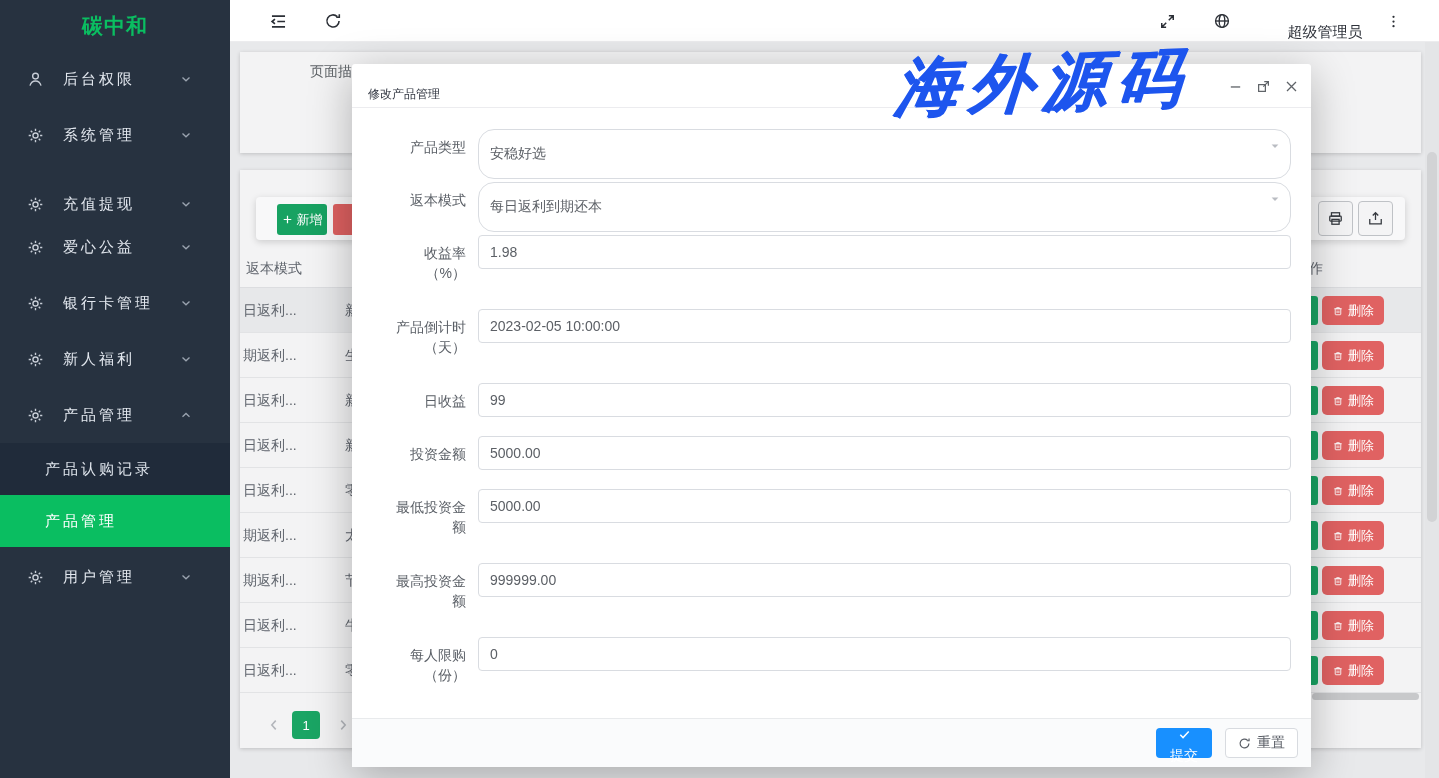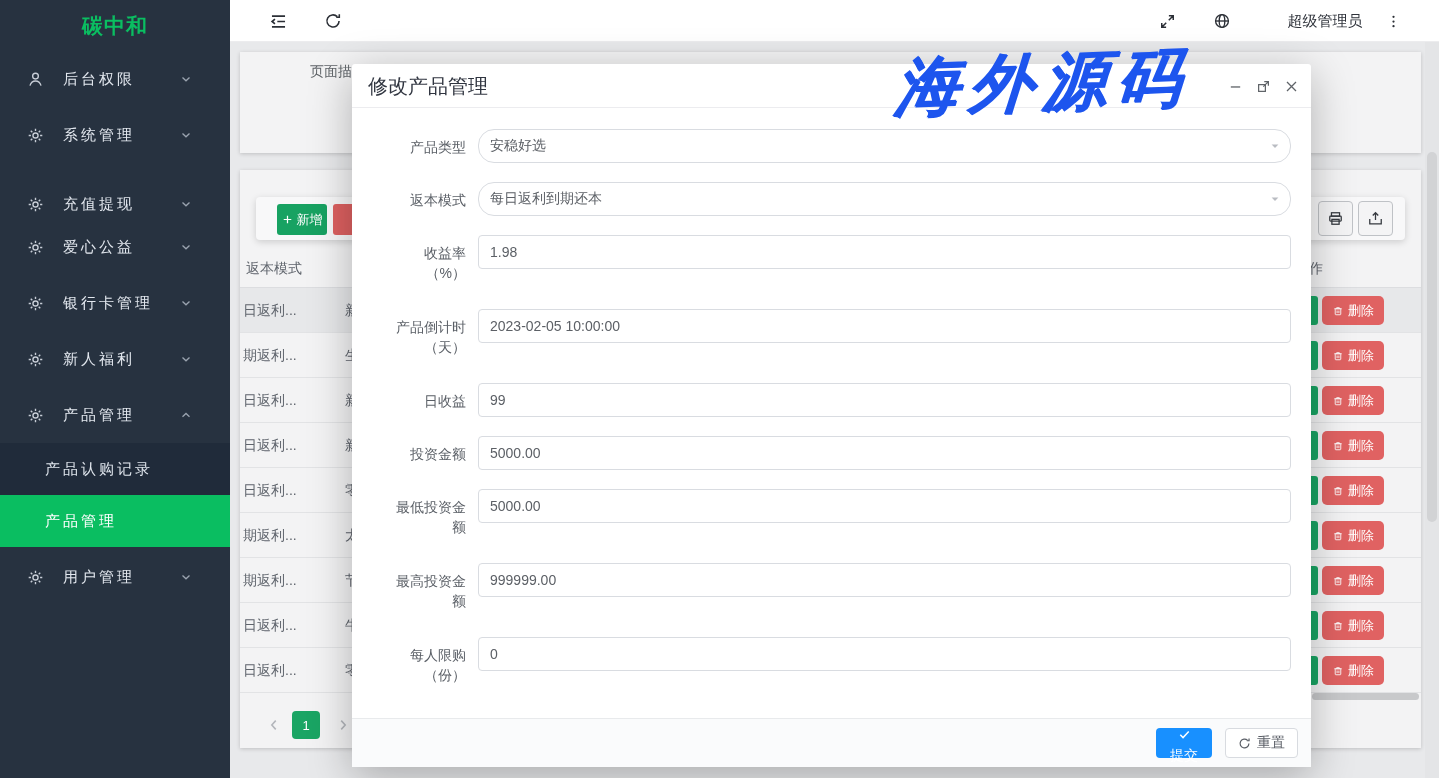--- a/index.html
+++ b/index.html
@@ -22,21 +22,21 @@
   .subitem { height:52px; display:flex; align-items:center; padding-left:45px;
              color:#dfe5ec; font-size:15px; letter-spacing:3px; cursor:pointer; }
   .subitem.active { background:#0abe61; color:#ffffff; }
 
   
   #topbar { position:absolute; left:230px; top:0; width:1209px; height:42px; background:#ffffff;
             border-bottom:1px solid #ececee; z-index:4; }
   .tbicon { position:absolute; top:0; height:42px; width:36px; display:flex; align-items:center;
             justify-content:center; color:#2b2f36; cursor:pointer; }
   #tb-username { position:absolute; top:0; height:42px; left:1040px; width:110px; display:flex;
-                 align-items:center; justify-content:center; color:#2e323a; font-size:15px; cursor:pointer; }
+                 align-items:flex-end; justify-content:center; color:#2e323a; font-size:15px; cursor:pointer; }
 
   
   .card { position:absolute; background:#f3f3f4; box-shadow:0 1px 4px rgba(0,0,0,.18); }
   #desc-card { left:240px; top:52px; width:1181px; height:101px; }
   #desc-lines { position:absolute; left:56px; top:8px; width:70px; text-align:right;
                 color:#5f6468; font-size:14px; line-height:23px; white-space:pre-line; }
   #table-card { left:240px; top:170px; width:1181px; height:578px; overflow:hidden; }
   #toolbar-panel { position:absolute; left:16px; top:27px; width:1149px; height:43px; background:#f8f8f9;
                    border-radius:4px; box-shadow:0 2px 7px rgba(0,0,0,.16); }
   #add-btn { position:absolute; left:37px; top:34px; width:50px; height:31px; background:#18a262;
@@ -72,35 +72,35 @@
 
   
   #vscroll { position:absolute; left:1425px; top:42px; width:14px; height:736px; background:#e4e5e7; }
   #vscroll-thumb { position:absolute; left:2px; top:110px; width:10px; height:370px;
                    background:#d2d3d5; border-radius:5px; cursor:grab; }
 
   
   #modal { position:absolute; left:352px; top:64px; width:959px; height:703px; background:#ffffff;
            border-radius:3px; box-shadow:0 10px 44px rgba(0,0,0,.28); z-index:10; }
   #modal-header { position:relative; height:44px; border-bottom:1px solid #ececef; }
-  #modal-title { position:absolute; left:16px; top:0; height:44px; display:flex; align-items:center;
-                 color:#303540; font-size:20px; }
+  #modal-title { position:absolute; left:16px; top:8px; height:44px; display:flex; align-items:center;
+                 color:#303540; font-size:12px; }
   .winctl { position:absolute; top:0; height:44px; width:24px; display:flex; align-items:center;
             justify-content:center; color:#5f6368; cursor:pointer; }
   #ctl-min { right:64px; } #ctl-max { right:36px; } #ctl-close { right:8px; }
   #modal-body { position:absolute; left:0; top:44px; width:959px; height:610px; overflow:hidden;
                 padding:21px 20px 0 18px; }
   .frow { display:flex; margin-bottom:19px; }
   .frow.tall { margin-bottom:26px; }
   .frow label { width:96px; margin-right:12px; text-align:right; padding-top:8px; line-height:20px;
                 color:#5a5f66; font-size:14px; white-space:pre-line; flex:0 0 96px; }
   .ctl { position:relative; flex:1; height:34px; }
   .tin { width:100%; height:34px; border:1px solid #d9dce1; border-radius:4px; background:#fff;
          padding:0 30px 0 11px; font-size:14px; color:#5c6066; font-family:inherit; outline:none; }
-  .sel { display:flex; align-items:center; width:100%; height:34px; border:1px solid #d9dce1;
+  .sel { display:flex; align-items:center; width:100%; height:50px; border:1px solid #d9dce1;
          border-radius:16px; background:#fff; padding:0 30px 0 11px; font-size:14px; color:#5c6066;
          cursor:pointer; }
   .sel .caret { position:absolute; right:10px; top:11px; color:#b9bcc2; }
   #modal-footer { position:absolute; left:0; bottom:0; width:959px; height:49px; background:#fafbfc;
                   border-top:1px solid #e8eaec; display:flex; align-items:center; justify-content:flex-end;
                   gap:13px; padding-right:13px; }
   #submit-btn { height:30px; padding:0 14px; background:#1890ff; border:none; border-radius:4px;
                 color:#fff; font-size:14px; display:flex; align-items:center; gap:6px; cursor:pointer;flex-direction:column; }
   #reset-btn { height:30px; padding:0 12px; background:#fff; border:1px solid #d8dbe0; border-radius:4px;
                color:#5a5e66; font-size:14px; display:flex; align-items:center; gap:6px; cursor:pointer; }

